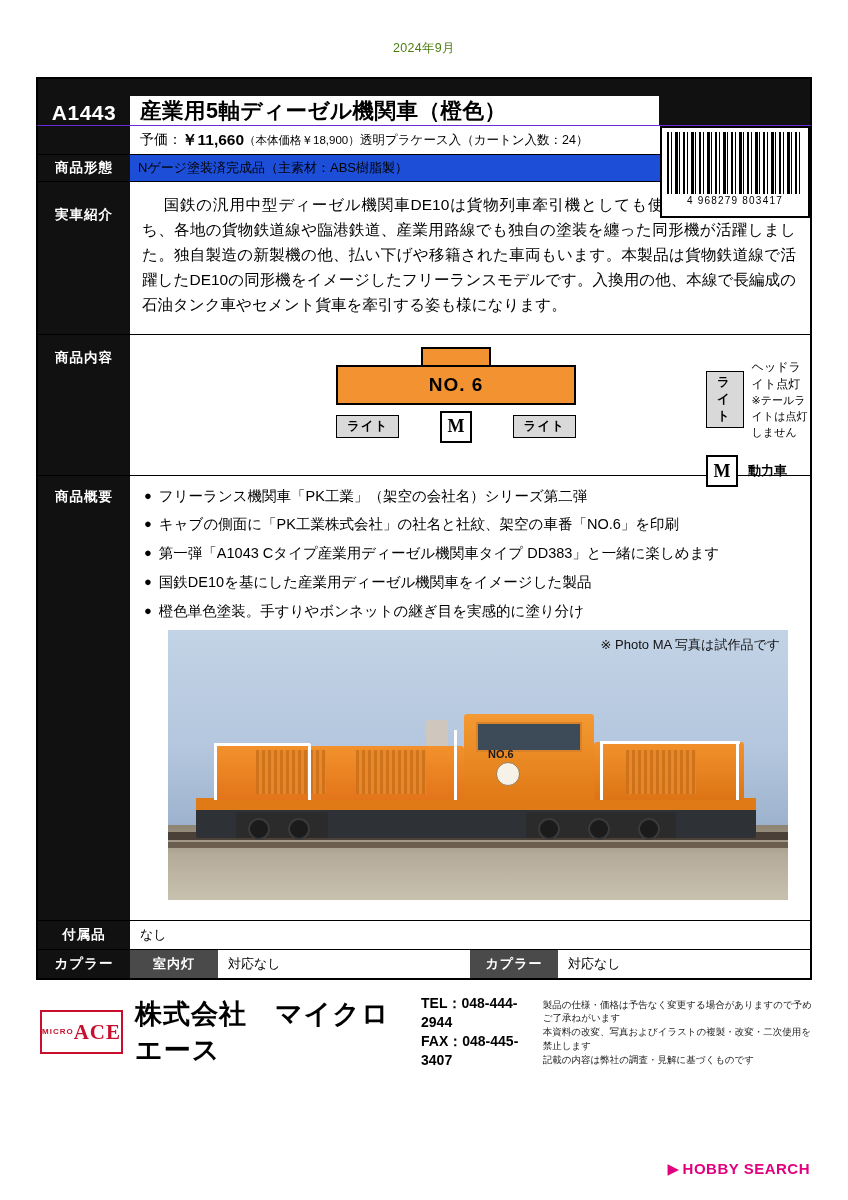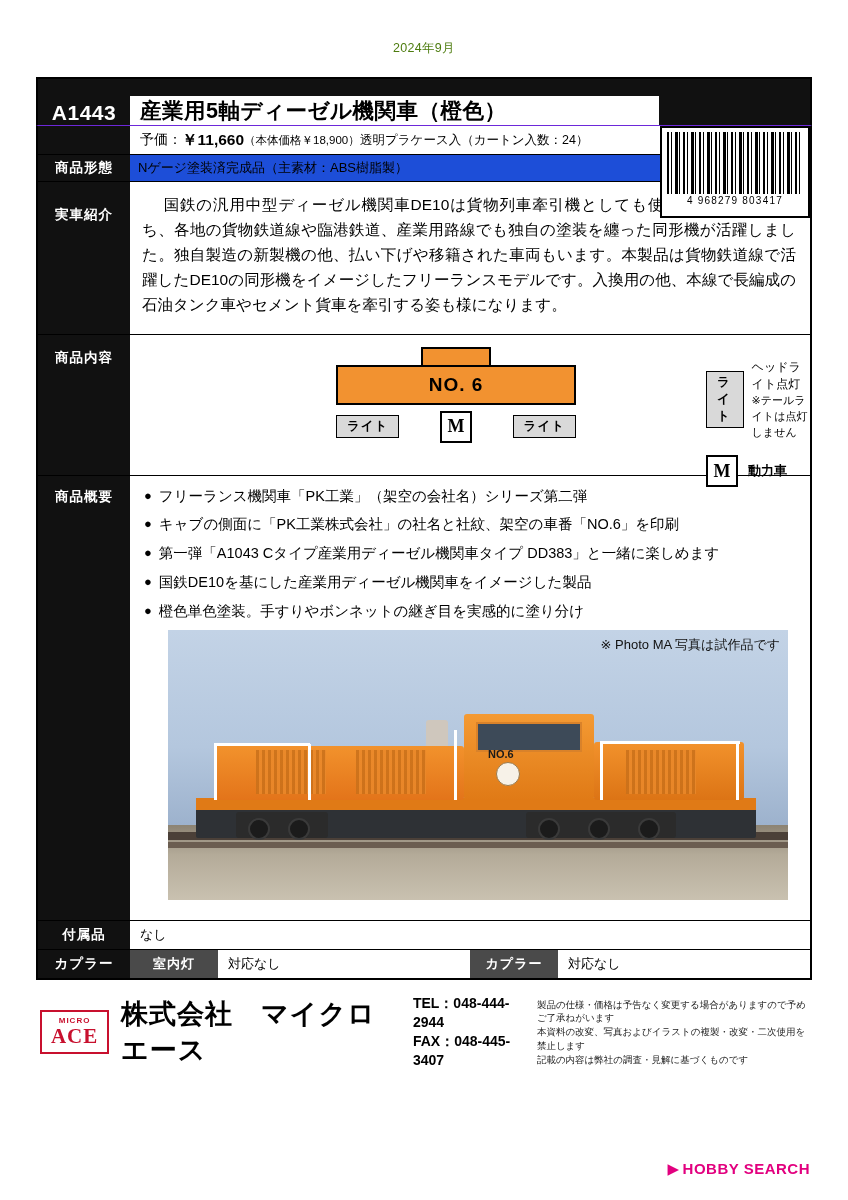--- a/index.html
+++ b/index.html
@@ -508,21 +508,21 @@
     margin-top: 14px;
     padding-left: 4px;
   }
   .logo {
     width: 86px;
     height: 44px;
     background: #fff;
     border: 2px solid #c8102e;
     position: relative;
     display: flex;
-    flex-direction: column;
+    flex-direction: row;
     justify-content: center;
     align-items: center;
     box-sizing: border-box;
   }
   .logo-top {
     font-size: 8px;
     font-weight: bold;
     color: #c8102e;
     letter-spacing: 1px;
     line-height: 1;

